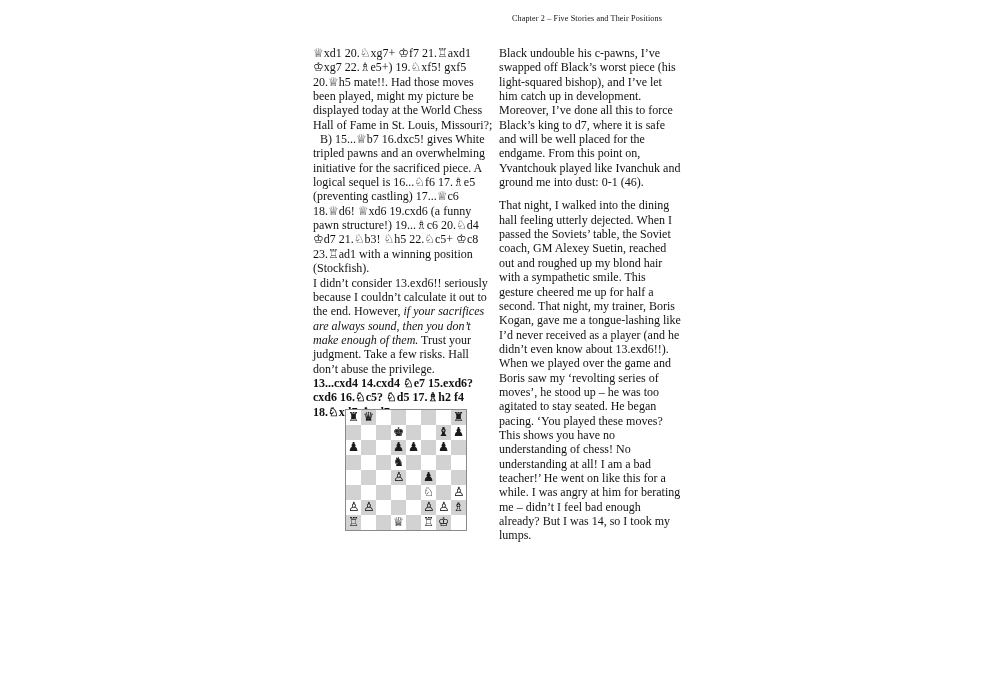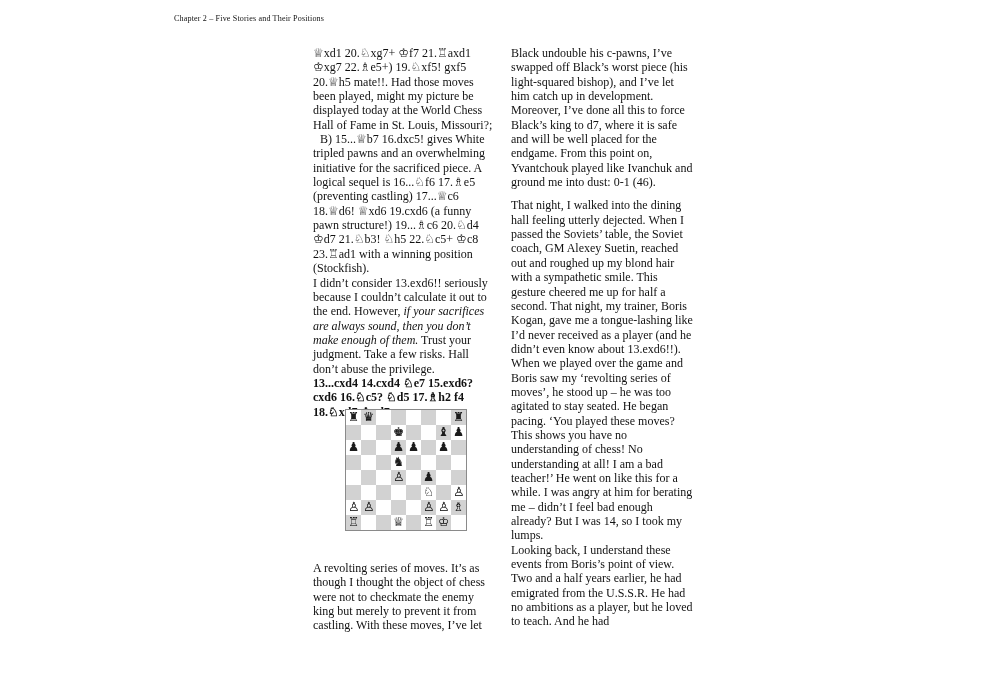--- a/index.html
+++ b/index.html
@@ -24,20 +24,21 @@
     height: 675px;
     background: #ffffff;
   }
 
   
   #running-head {
     position: absolute;
     left: 0;
     top: 14px;
     width: 1000px;
+    text-align: center;
     font-size: 8.1px;
     letter-spacing: 0.15px;
     color: #111;
     font-family: "Liberation Serif", "DejaVu Serif", serif;
   }
   #running-head .rh-inner {
     display: inline-block;
     margin-left: 174px;  
   }
 
@@ -45,21 +46,21 @@
   .column {
     position: absolute;
     top: 46px;
     width: 182px;
     font-size: 12px;
     line-height: 14.35px;
     text-align: left;
     color: #111;
   }
   #col-left  { left: 313px; }
-  #col-right { left: 511px; }
+  #col-right { left: 499px; }
 
   .para { margin: 0; }
   .para.gap { margin-top: 9px; }
 
   .moves-bold {
     font-weight: bold;
     margin: 0;
   }
   em.it { font-style: italic; }
 
@@ -243,25 +244,21 @@
         <div class="sq light">
           <span class="pc w">♖</span>
         </div>
         <div class="sq dark">
           <span class="pc w">♔</span>
         </div>
         <div class="sq light"></div>
       </div>
   </div>
 
-  <div class="column" id="col-left-bottom" style="top:561px; left:313px;">
-    <p class="para">A revolting series of moves. It’s as though I thought the object of chess were not to checkmate the enemy king but merely to prevent it from castling. With these moves, I’ve let</p>
-  </div>
 
   <div class="column" id="col-right">
     <p class="para">Black undouble his c-pawns, I’ve swapped off Black’s worst piece (his light-squared bishop), and I’ve let him catch up in development. Moreover, I’ve done all this to force Black’s king to d7, where it is safe and will be well placed for the endgame. From this point on, Yvantchouk played like Ivanchuk and ground me into dust: 0-1 (46).</p>
     <p class="para gap">That night, I walked into the dining hall feeling utterly dejected. When I passed the Soviets’ table, the Soviet coach, GM Alexey Suetin, reached out and roughed up my blond hair with a sympathetic smile. This gesture cheered me up for half a second. That night, my trainer, Boris Kogan, gave me a tongue-lashing like I’d never received as a player (and he didn’t even know about 13.exd6!!). When we played over the game and Boris saw my ‘revolting series of moves’, he stood up – he was too agitated to stay seated. He began pacing. ‘You played these moves? This shows you have no understanding of chess! No understanding at all! I am a bad teacher!’ He went on like this for a while. I was angry at him for berating me – didn’t I feel bad enough already? But I was 14, so I took my lumps.</p>
-    <p class="para">Looking back, I understand these events from Boris’s point of view. Two and a half years earlier, he had emigrated from the U.S.S.R. He had no ambitions as a player, but he loved to teach. And he had</p>
   </div>
 
   <div id="folio">43</div>
 
 </div>
 
 </body></html>

